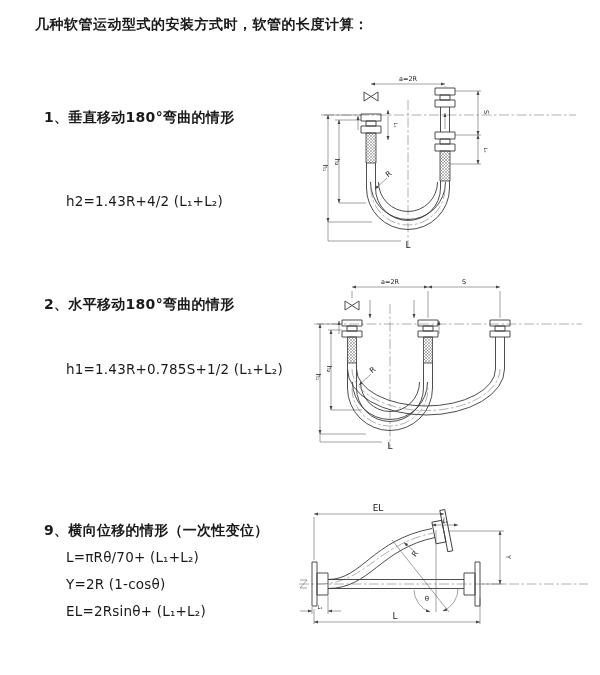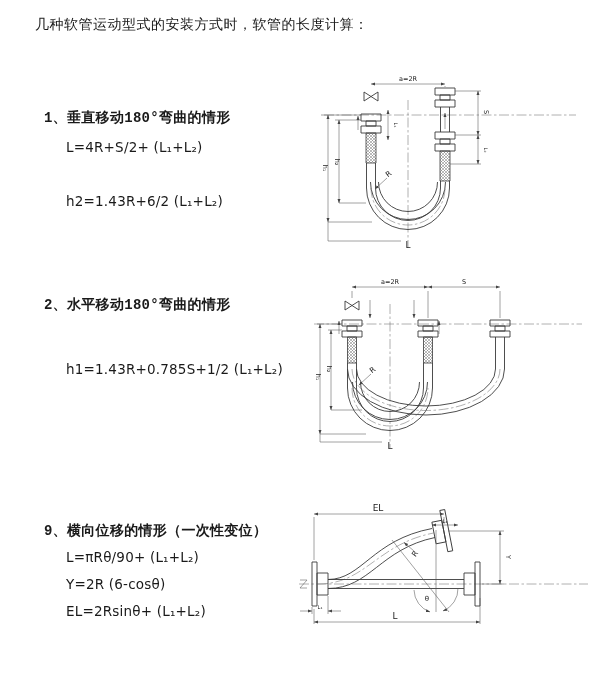--- a/index.html
+++ b/index.html
@@ -1,22 +1,22 @@
 <!DOCTYPE html>
 <html><head>
 <meta charset="utf-8">
 <style>
   html,body{margin:0;padding:0;background:#e8e8e8;}
   .page{
     position:relative;width:600px;height:675px;background:#ffffff;
     font-family:"DejaVu Sans","Liberation Sans",sans-serif;color:#1a1a1a;
     overflow:hidden;margin:0 auto;border-bottom:2px solid #d9d9d9;
   }
-  .title{position:absolute;left:35px;top:16px;font-size:14px;font-weight:normal;letter-spacing:.5px;}
-  .sec-heading{position:absolute;left:44px;font-size:14px;font-weight:bold;letter-spacing:.3px;font-family:Liberation Mono, monospace;}
+  .title{position:absolute;left:35px;top:16px;font-size:14px;font-weight:bold;letter-spacing:.5px;}
+  .sec-heading{position:absolute;left:44px;font-size:14px;font-weight:bold;letter-spacing:.3px;}
   .formula{position:absolute;left:66px;font-size:13.5px;letter-spacing:.2px;}
   #h1s{top:109px}#h2s{top:296px}#h3s{top:522px}
   #f11{top:139px}#f12{top:166px}#f13{top:193px}
   #f21{top:334px}#f22{top:361px}#f23{top:388px}
   #f31{top:549px}#f32{top:576px}#f33{top:603px}
   svg.diagram{position:absolute;}
   #d1{left:308px;top:70px;}
   #d2{left:306px;top:274px;}
   #d3{left:296px;top:500px;}
   svg .main{stroke:#3a3a3a;stroke-width:.9;fill:none;stroke-linejoin:round;}
@@ -29,29 +29,28 @@
   svg .big{font-size:9px;}
 </style>
 </head>
 <body>
 
 <div class="page">
 
   <div class="title">几种软管运动型式的安装方式时，软管的长度计算：</div>
 
   <div class="sec-heading" id="h1s">1、垂直移动180°弯曲的情形</div>
-  <div class="formula" id="f11">L=4R+S/2+ (L₁+L₂)</div>
-  <div class="formula" id="f13">h2=1.43R+6/2 (L₁+L₂)</div>
+  <div class="formula" id="f13">h2=1.43R+4/2 (L₁+L₂)</div>
 
   <div class="sec-heading" id="h2s">2、水平移动180°弯曲的情形</div>
   <div class="formula" id="f22">h1=1.43R+0.785S+1/2 (L₁+L₂)</div>
 
   <div class="sec-heading" id="h3s">9、横向位移的情形（一次性变位）</div>
-  <div class="formula" id="f31">L=πRθ/90+ (L₁+L₂)</div>
-  <div class="formula" id="f32">Y=2R (6-cosθ)</div>
+  <div class="formula" id="f31">L=πRθ/70+ (L₁+L₂)</div>
+  <div class="formula" id="f32">Y=2R (1-cosθ)</div>
   <div class="formula" id="f33">EL=2Rsinθ+ (L₁+L₂)</div>
 
   <svg id="d1" class="diagram" width="282" height="187" viewBox="0 0 282 187">
     <defs>
       <marker id="ar1" viewBox="0 0 10 10" refX="9.5" refY="5" markerWidth="8" markerHeight="8" orient="auto-start-reverse">
         <path d="M0,1.5 L10,5 L0,8.5 z" fill="#444"></path>
       </marker>
       <pattern id="hb1" width="3" height="3" patternUnits="userSpaceOnUse">
         <path d="M0,3 L3,0 M0,0 L3,3" stroke="#666" stroke-width="0.45"></path>
       </pattern>

